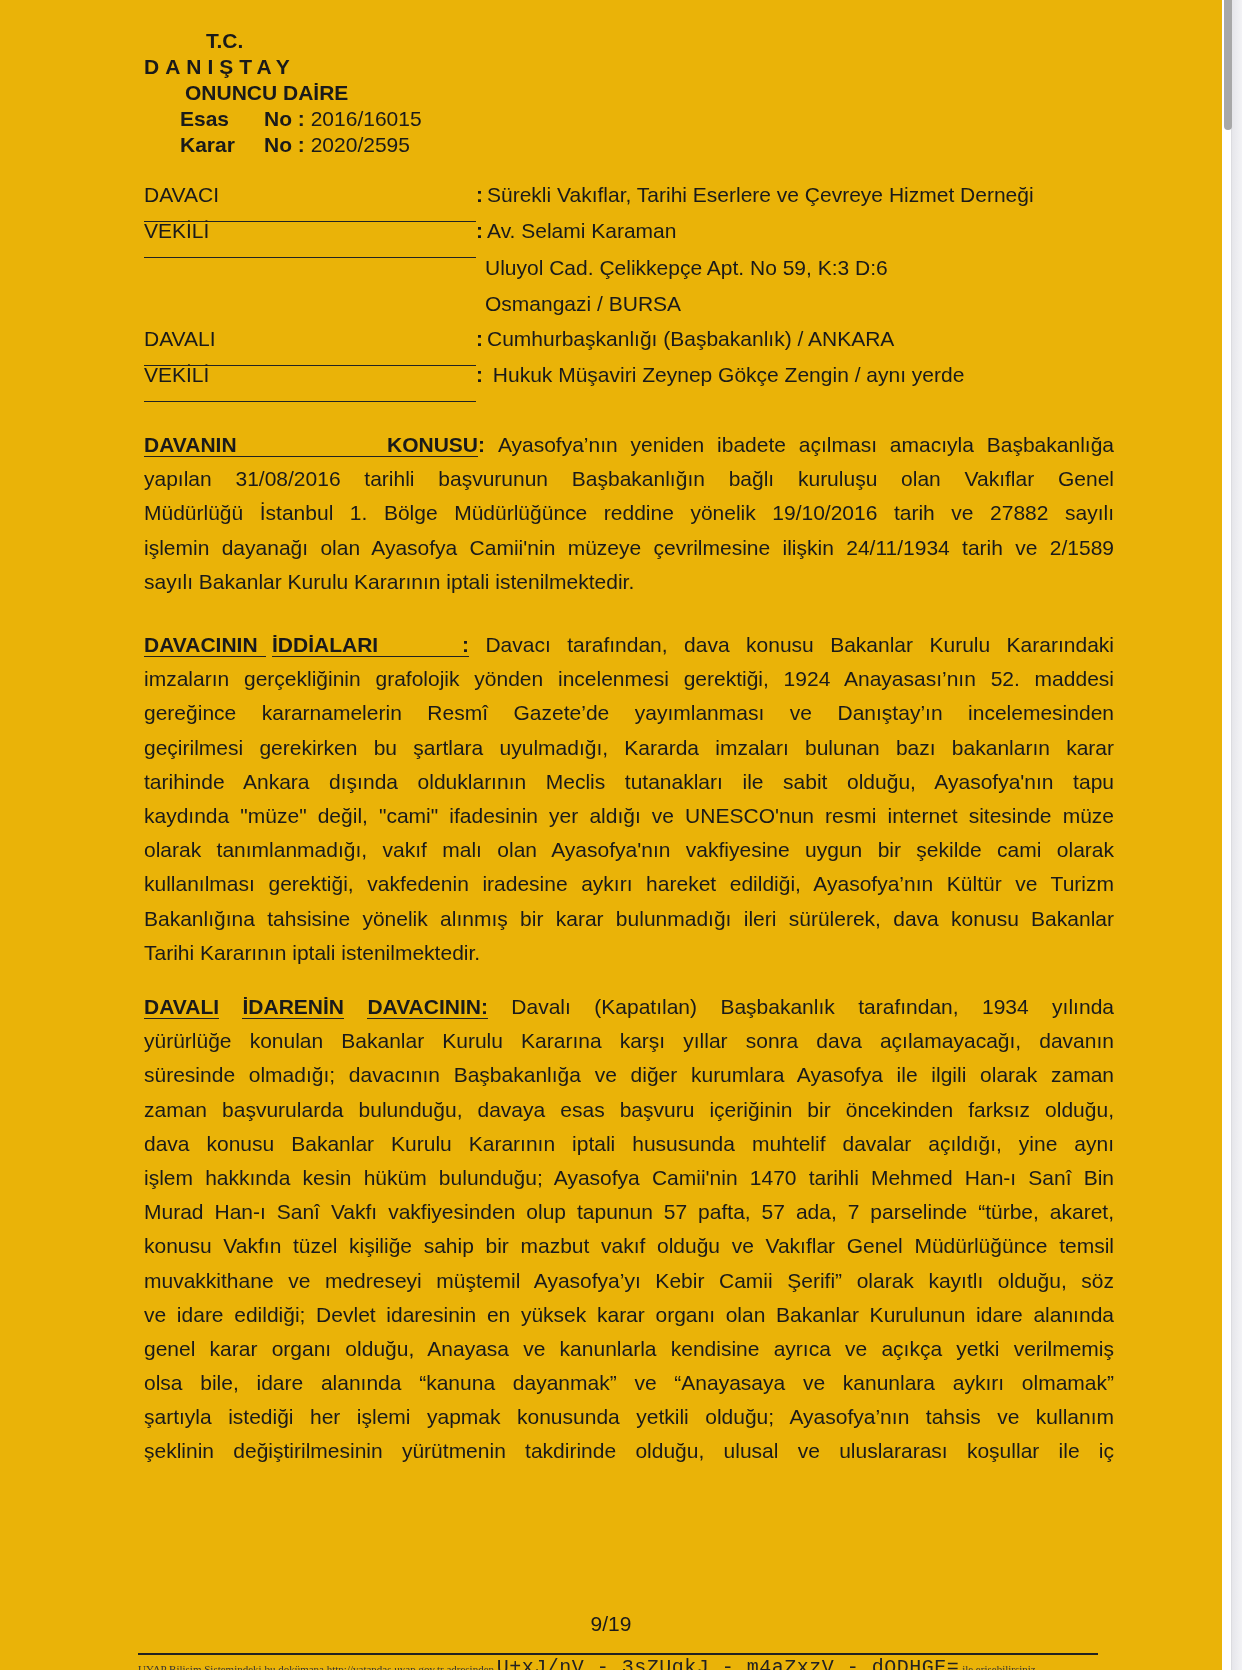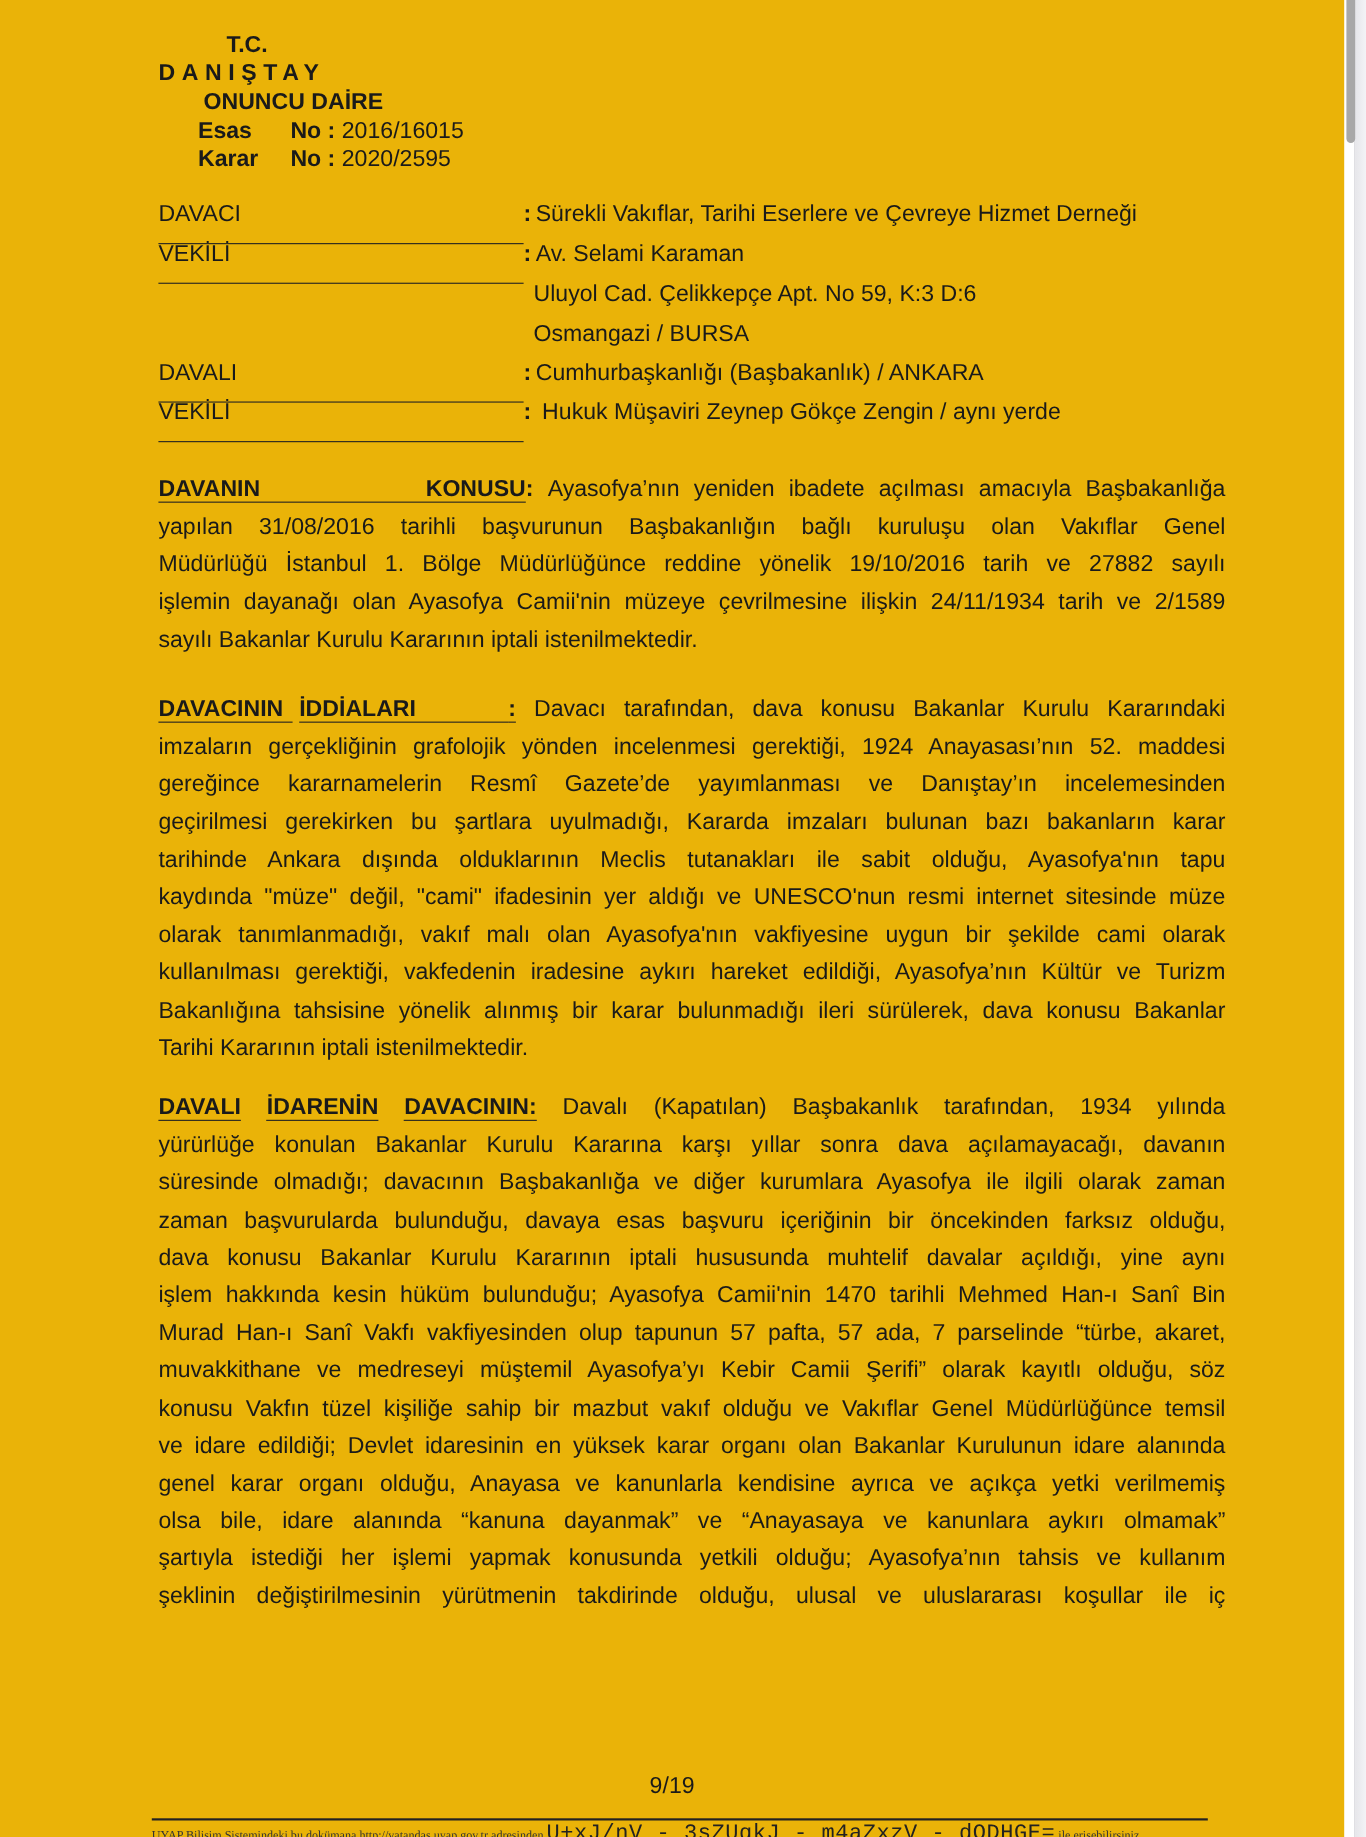--- a/index.html
+++ b/index.html
@@ -143,24 +143,24 @@
     <div class="line">
         <span class="just">dava konusu Bakanlar Kurulu Kararının iptali hususunda muhtelif davalar açıldığı, yine aynı</span>
       </div>
     <div class="line">
         <span class="just">işlem hakkında kesin hüküm bulunduğu; Ayasofya Camii'nin 1470 tarihli Mehmed Han-ı Sanî Bin</span>
       </div>
     <div class="line">
         <span class="just">Murad Han-ı Sanî Vakfı vakfiyesinden olup tapunun 57 pafta, 57 ada, 7 parselinde “türbe, akaret,</span>
       </div>
     <div class="line">
-        <span class="just">muvakkithane ve medreseyi müştemil Ayasofya’yı Kebir Camii Şerifi” olarak kayıtlı olduğu, söz</span>
+        <span class="just">konusu Vakfın tüzel kişiliğe sahip bir mazbut vakıf olduğu ve Vakıflar Genel Müdürlüğünce temsil</span>
       </div>
     <div class="line">
-        <span class="just">konusu Vakfın tüzel kişiliğe sahip bir mazbut vakıf olduğu ve Vakıflar Genel Müdürlüğünce temsil</span>
+        <span class="just">muvakkithane ve medreseyi müştemil Ayasofya’yı Kebir Camii Şerifi” olarak kayıtlı olduğu, söz</span>
       </div>
     <div class="line">
         <span class="just">ve idare edildiği; Devlet idaresinin en yüksek karar organı olan Bakanlar Kurulunun idare alanında</span>
       </div>
     <div class="line">
         <span class="just">genel karar organı olduğu, Anayasa ve kanunlarla kendisine ayrıca ve açıkça yetki verilmemiş</span>
       </div>
     <div class="line">
         <span class="just">olsa bile, idare alanında “kanuna dayanmak” ve “Anayasaya ve kanunlara aykırı olmamak”</span>
       </div>

